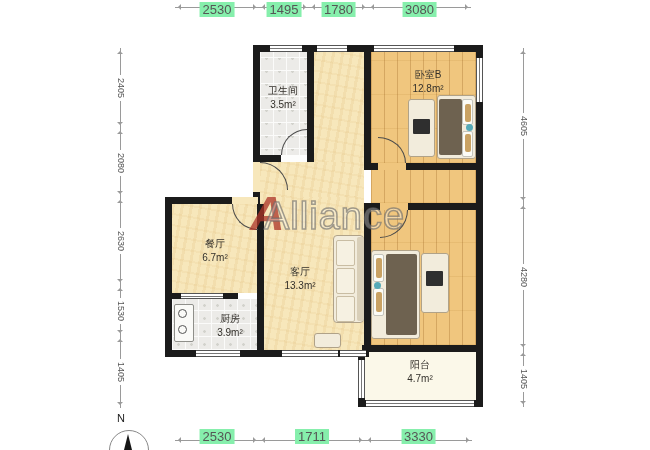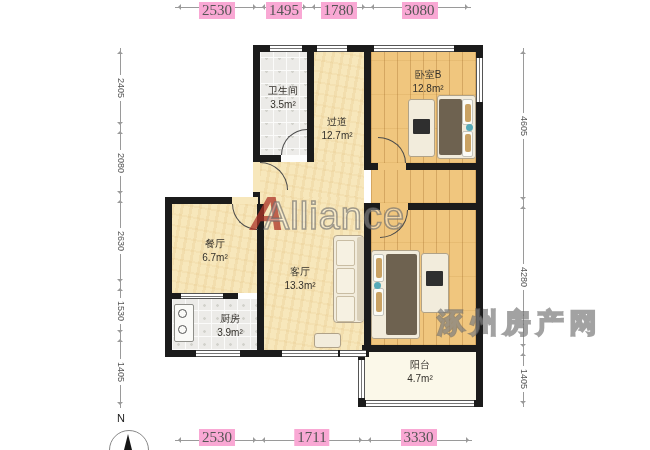--- a/index.html
+++ b/index.html
@@ -13,21 +13,21 @@
   .fl-tile{background-color:#ecebe8;background-image:repeating-linear-gradient(0deg,#fbfbfa 0 1px,transparent 1px 13px),repeating-linear-gradient(90deg,#fbfbfa 0 1px,transparent 1px 13px),radial-gradient(circle,#d2d2cc 1px,transparent 1.6px);background-size:auto,auto,13px 13px;}
   .fl-balc{background:#fbf8e9;}
   .wh{position:absolute;background:#fff;box-sizing:border-box;border-top:1px solid #555;border-bottom:1px solid #555;background-image:linear-gradient(to bottom,transparent 2px,#777 2px,#777 3px,transparent 3px);}
   .wv{position:absolute;background:#fff;box-sizing:border-box;border-left:1px solid #555;border-right:1px solid #555;background-image:linear-gradient(to right,transparent 2px,#777 2px,#777 3px,transparent 3px);}
   .arc{position:absolute;box-sizing:border-box;border:0 solid #4a4a4a;}
   .lbl{position:absolute;text-align:center;color:#33302b;font-size:10px;line-height:14px;white-space:nowrap;}
   .lbl .nm{font-weight:normal;}
   .dimh{position:absolute;height:0;border-top:1px solid #9a9a9a;}
   .dimh::before{content:"";position:absolute;left:0;top:-4px;border:3.5px solid transparent;border-right-color:#9a9a9a;}
   .dimh::after{content:"";position:absolute;right:0;top:-4px;border:3.5px solid transparent;border-left-color:#9a9a9a;}
-  .dimh>span{position:absolute;left:50%;transform:translateX(-50%);top:-12px;background:#f9a8d4;padding:0 3px;font-size:15px;color:#555;font-family:Liberation Serif, serif;}
+  .dimh>span{position:absolute;left:50%;transform:translateX(-50%);top:-12px;background:#86efac;padding:0 3px;font-size:13px;color:#555;}
   .dimh.cut>span{top:-6px;}
   .dimv{position:absolute;width:0;border-left:1px solid #9a9a9a;}
   .dimv::before{content:"";position:absolute;top:0;left:-4px;border:3.5px solid transparent;border-bottom-color:#9a9a9a;}
   .dimv::after{content:"";position:absolute;bottom:0;left:-4px;border:3.5px solid transparent;border-top-color:#9a9a9a;}
   .dimv>span{position:absolute;top:50%;left:0;transform:translate(-50%,-50%) rotate(90deg);background:#fff;padding:0 3px;font-size:9px;color:#555;}
   .furn{position:absolute;box-sizing:border-box;}
   .frame{background:#f2ecdc;border:1px solid #b0a288;border-radius:3px;}
   .duvet{background:#6e6250;border-radius:2px;}
   .pillow{background:#fcfcf6;border:1px solid #c4c4bc;border-radius:2px;}
   .cushion{background:#c9a263;border-radius:2px;}
@@ -124,24 +124,20 @@
   <div class="furn frame" style="left:314px;top:333px;width:27px;height:15px;"></div>
 
   <div class="furn" style="left:174px;top:304px;width:20px;height:38px;background:#fafaf7;border:1px solid #8f8f8a;border-radius:2px;"></div>
   <div class="furn" style="left:178px;top:309px;width:9px;height:9px;border:1.5px solid #555;border-radius:50%;"></div>
   <div class="furn" style="left:178px;top:325px;width:9px;height:9px;border:1.5px solid #555;border-radius:50%;"></div>
 
   <div class="lbl" style="left:253px;top:84px;width:60px;">
     <div class="nm">卫生间</div>
     <div>3.5m²</div>
   </div>
-  <div class="lbl" style="left:307px;top:115px;width:60px;">
-    <div class="nm">过道</div>
-    <div>12.7m²</div>
-  </div>
   <div class="lbl" style="left:398px;top:68px;width:60px;">
     <div class="nm">卧室B</div>
     <div>12.8m²</div>
   </div>
   <div class="lbl" style="left:185px;top:237px;width:60px;">
     <div class="nm">餐厅</div>
     <div>6.7m²</div>
   </div>
   <div class="lbl" style="left:270px;top:265px;width:60px;">
     <div class="nm">客厅</div>
@@ -204,15 +200,14 @@
   <div class="dimv" style="left:523px;top:350px;height:57px;">
       <span>1405</span>
     </div>
 
   <div class="abs" style="left:117px;top:412px;font-size:11px;color:#222;">N</div>
   <div class="abs" style="left:109px;top:430px;width:38px;height:38px;border:1.5px solid #888;border-radius:50%;"></div>
   <div class="abs" style="left:121px;top:434px;width:0;height:0;border-left:7px solid transparent;border-right:7px solid transparent;border-bottom:28px solid #151515;"></div>
 
   <div class="abs" style="left:250px;top:190px;font-size:48px;font-weight:bold;font-style:italic;color:#ad3428;opacity:.75;line-height:1;">A</div>
   <div class="abs wm-outline" style="left:264px;top:197px;font-size:38px;letter-spacing:1px;line-height:1;">Alliance</div>
-  <div class="abs wm-outline" style="left:425px;top:305px;width:190px;text-align:center;font-size:27px;font-weight:bold;letter-spacing:6px;-webkit-text-stroke-width:2px;">涿州房产网</div>
 
 </div>
 
 </body></html>

